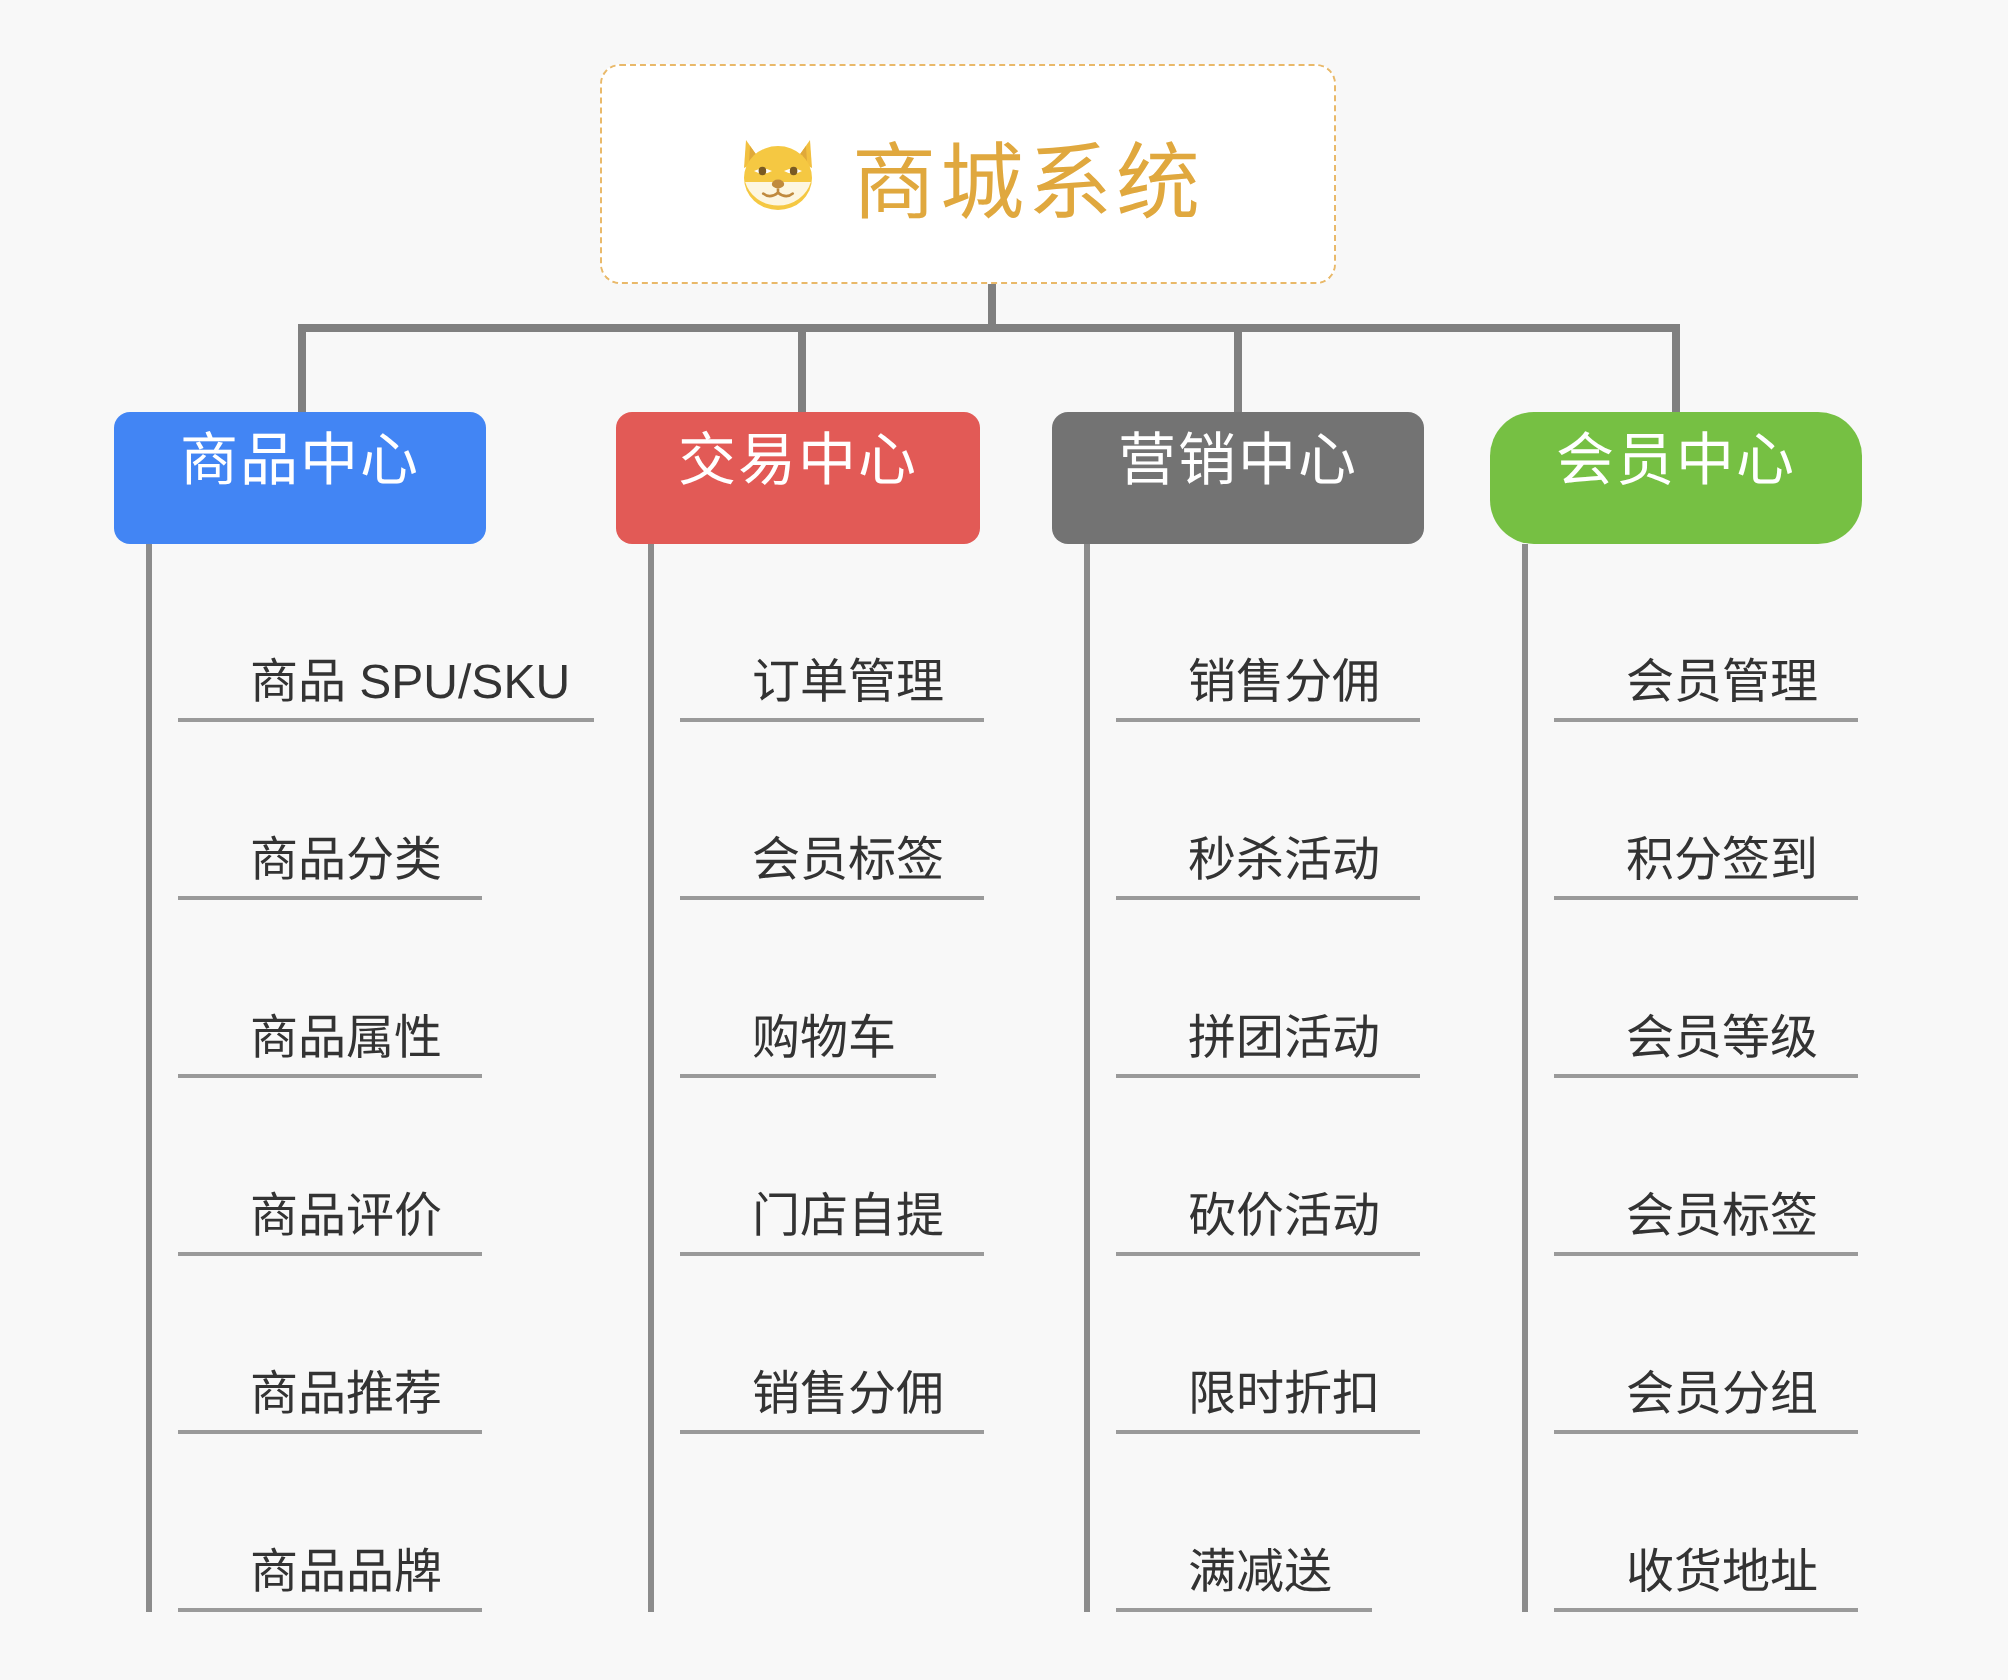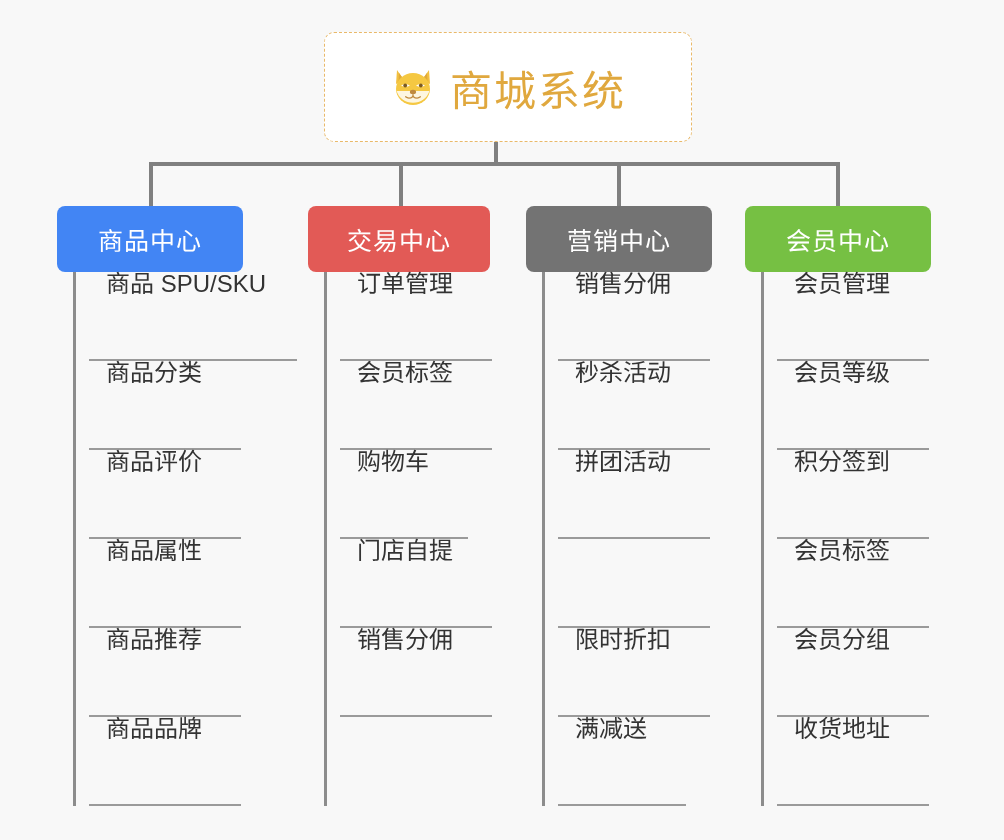--- a/index.html
+++ b/index.html
@@ -17,21 +17,21 @@
 
   #mindmap {
     position: relative;
     width: 1004px;
     height: 840px;
   }
 
   
   .root-node {
     position: absolute;
-    left: 324px;
+    left: 300px;
     top: 32px;
     width: 368px;
     height: 110px;
     box-sizing: border-box;
     background: #ffffff;
     border: 1px dashed #e9b96a;
     border-radius: 10px;
     display: flex;
     align-items: center;
     justify-content: center;
@@ -79,24 +79,24 @@
 
   
   .column {
     position: absolute;
     top: 206px;
   }
   .cat-box {
     height: 66px;
     border-radius: 8px;
     display: flex;
-    align-items: center;
+    align-items: flex-start;
     justify-content: center;
     color: #ffffff;
-    font-size: 25px;
+    font-size: 29px;
     letter-spacing: 1px;
     white-space: nowrap;
     box-sizing: border-box;
   }
 
   
   .branch {
     position: relative;
     margin-top: 0;
     padding-left: 16px;
@@ -107,22 +107,22 @@
     top: 0;
     width: 3px;
     background: #8c8c8c;
   }
 
   .leaf {
     position: relative;
     height: 89px;
     box-sizing: border-box;
     display: flex;
-    align-items: flex-start;
-    padding-left: 15px;
+    align-items: flex-end;
+    padding-left: 34px;
   }
   .leaf-label {
     font-size: 24px;
     color: #333333;
     white-space: nowrap;
     padding: 0 16px 7px 18px;
     line-height: 1;
   }
   .leaf-rule {
     position: absolute;
@@ -175,25 +175,25 @@
           <div class="spine" style="height: 534px;"></div>
           <div class="leaf">
             <span class="leaf-label">商品 SPU/SKU</span>
             <div class="leaf-rule" style="width: 208px;"></div>
           </div>
           <div class="leaf">
             <span class="leaf-label">商品分类</span>
             <div class="leaf-rule" style="width: 152px;"></div>
           </div>
           <div class="leaf">
+            <span class="leaf-label">商品属性</span>
+            <div class="leaf-rule" style="width: 152px;"></div>
+          </div>
+          <div class="leaf">
             <span class="leaf-label">商品评价</span>
-            <div class="leaf-rule" style="width: 152px;"></div>
-          </div>
-          <div class="leaf">
-            <span class="leaf-label">商品属性</span>
             <div class="leaf-rule" style="width: 152px;"></div>
           </div>
           <div class="leaf">
             <span class="leaf-label">商品推荐</span>
             <div class="leaf-rule" style="width: 152px;"></div>
           </div>
           <div class="leaf">
             <span class="leaf-label">商品品牌</span>
             <div class="leaf-rule" style="width: 152px;"></div>
           </div>
@@ -239,51 +239,52 @@
           </div>
           <div class="leaf">
             <span class="leaf-label">秒杀活动</span>
             <div class="leaf-rule" style="width: 152px;"></div>
           </div>
           <div class="leaf">
             <span class="leaf-label">拼团活动</span>
             <div class="leaf-rule" style="width: 152px;"></div>
           </div>
           <div class="leaf">
+            <span class="leaf-label">砍价活动</span>
             <div class="leaf-rule" style="width: 152px;"></div>
           </div>
           <div class="leaf">
             <span class="leaf-label">限时折扣</span>
             <div class="leaf-rule" style="width: 152px;"></div>
           </div>
           <div class="leaf">
             <span class="leaf-label">满减送</span>
             <div class="leaf-rule" style="width: 128px;"></div>
           </div>
         </div>
       </div>
       <div class="column" style="left: 745px; width: 186px;">
-        <div class="cat-box" style="background: rgb(118, 192, 67); width: 186px;">
+        <div class="cat-box" style="background: rgb(118, 192, 67); width: 186px; border-radius: 22px;">
           <span>会员中心</span>
         </div>
         <div class="branch">
           <div class="spine" style="height: 534px;"></div>
           <div class="leaf">
             <span class="leaf-label">会员管理</span>
             <div class="leaf-rule" style="width: 152px;"></div>
           </div>
           <div class="leaf">
+            <span class="leaf-label">积分签到</span>
+            <div class="leaf-rule" style="width: 152px;"></div>
+          </div>
+          <div class="leaf">
             <span class="leaf-label">会员等级</span>
             <div class="leaf-rule" style="width: 152px;"></div>
           </div>
           <div class="leaf">
-            <span class="leaf-label">积分签到</span>
-            <div class="leaf-rule" style="width: 152px;"></div>
-          </div>
-          <div class="leaf">
             <span class="leaf-label">会员标签</span>
             <div class="leaf-rule" style="width: 152px;"></div>
           </div>
           <div class="leaf">
             <span class="leaf-label">会员分组</span>
             <div class="leaf-rule" style="width: 152px;"></div>
           </div>
           <div class="leaf">
             <span class="leaf-label">收货地址</span>
             <div class="leaf-rule" style="width: 152px;"></div>

